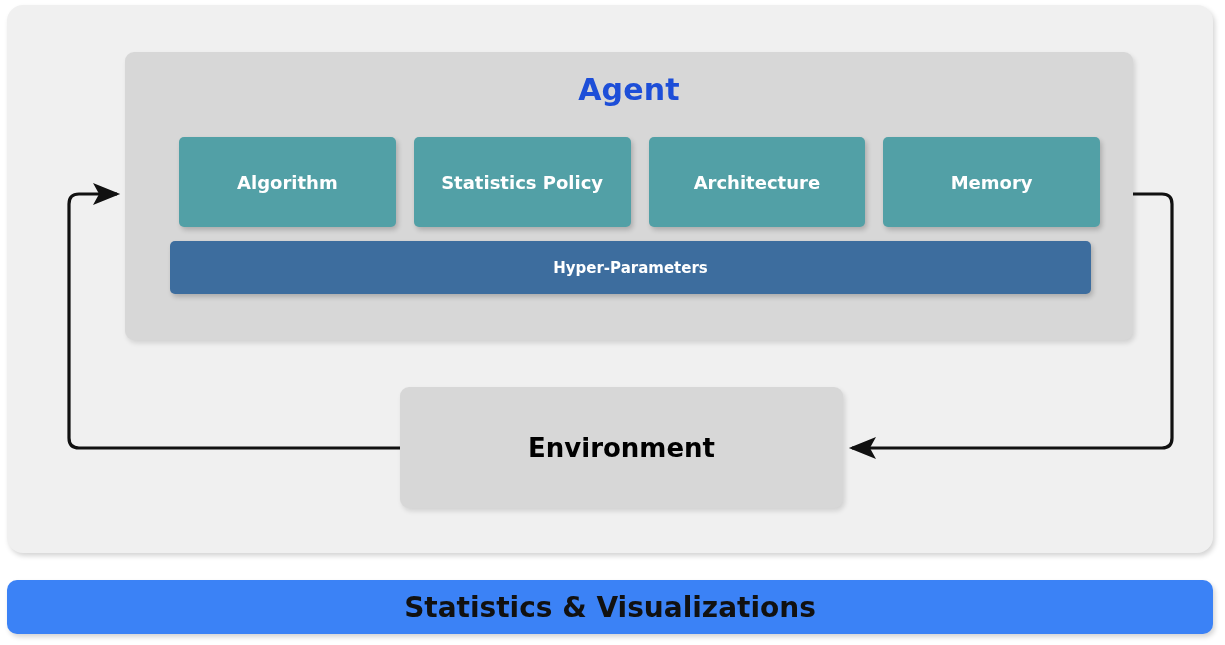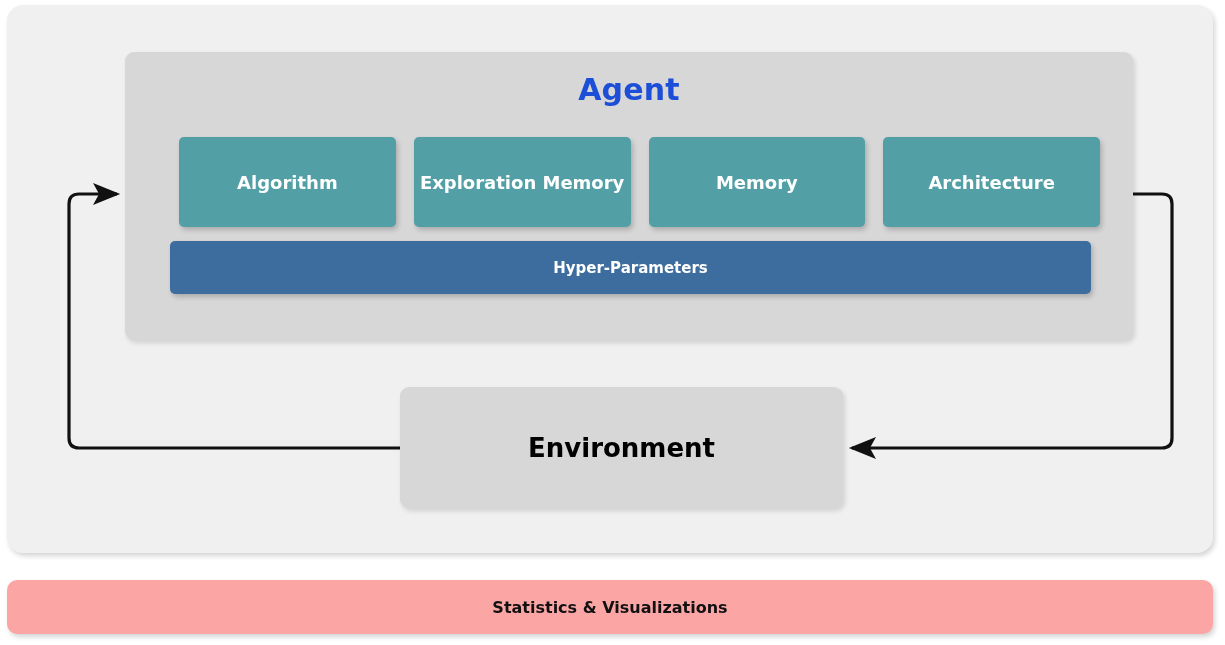--- a/index.html
+++ b/index.html
@@ -132,47 +132,47 @@
     pointer-events: none;
   }
 
   
   .stats-bar {
     position: absolute;
     left: 7px;
     top: 580px;
     width: 1206px;
     height: 54px;
-    background: #fca5a5;
+    background: #3b82f6;
     border-radius: 10px;
     box-shadow: 2px 3px 5px rgba(0,0,0,0.17);
     display: flex;
     align-items: center;
     justify-content: center;
-    font-size: 16px;
+    font-size: 28px;
     font-weight: bold;
     color: #111111;
     box-sizing: border-box;
   }
 </style>
 </head>
 <body>
 
 <div id="canvas">
 
   <div class="system-panel">
 
     <div class="agent-panel" style="left:118px; top:47px;">
       <div class="agent-title">Agent</div>
 
       <div class="component-row">
         <div class="component-box">Algorithm</div>
-        <div class="component-box">Exploration Memory</div>
+        <div class="component-box">Statistics Policy</div>
+        <div class="component-box">Architecture</div>
         <div class="component-box">Memory</div>
-        <div class="component-box">Architecture</div>
       </div>
 
       <div class="hyper-bar">Hyper-Parameters</div>
     </div>
 
     <div class="environment-box" style="left:393px; top:382px;">Environment</div>
 
     <svg class="arrows" viewBox="0 0 1206 548" width="1206" height="548" style="left:0; top:0; width:1206px; height:548px;">
       <defs>
         <marker id="arrowhead-right" markerWidth="9" markerHeight="9" refX="7.5" refY="4" orient="auto" markerUnits="strokeWidth">

